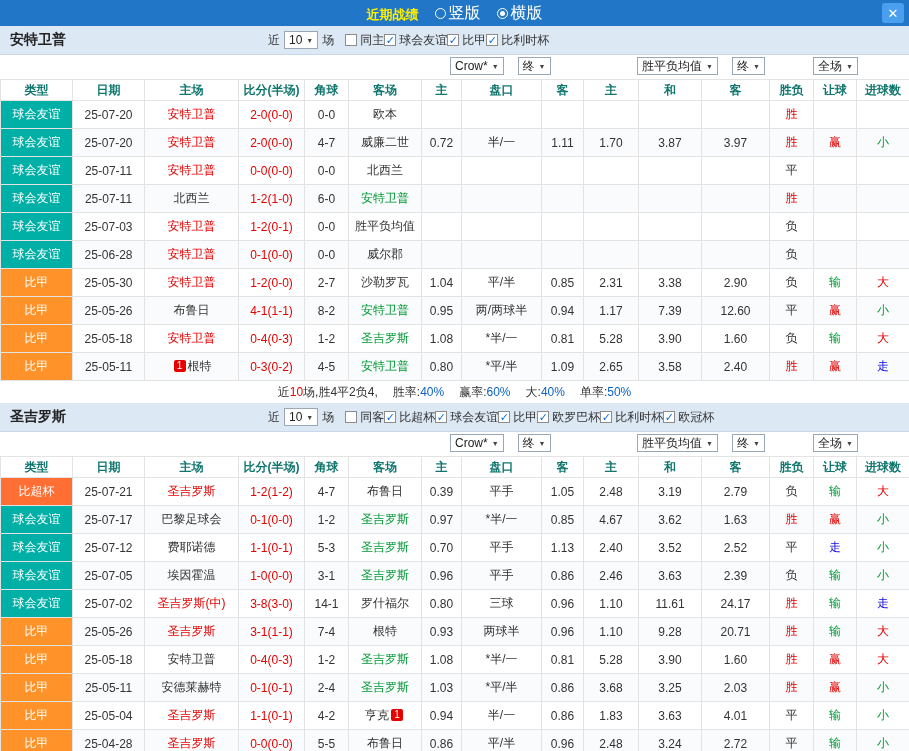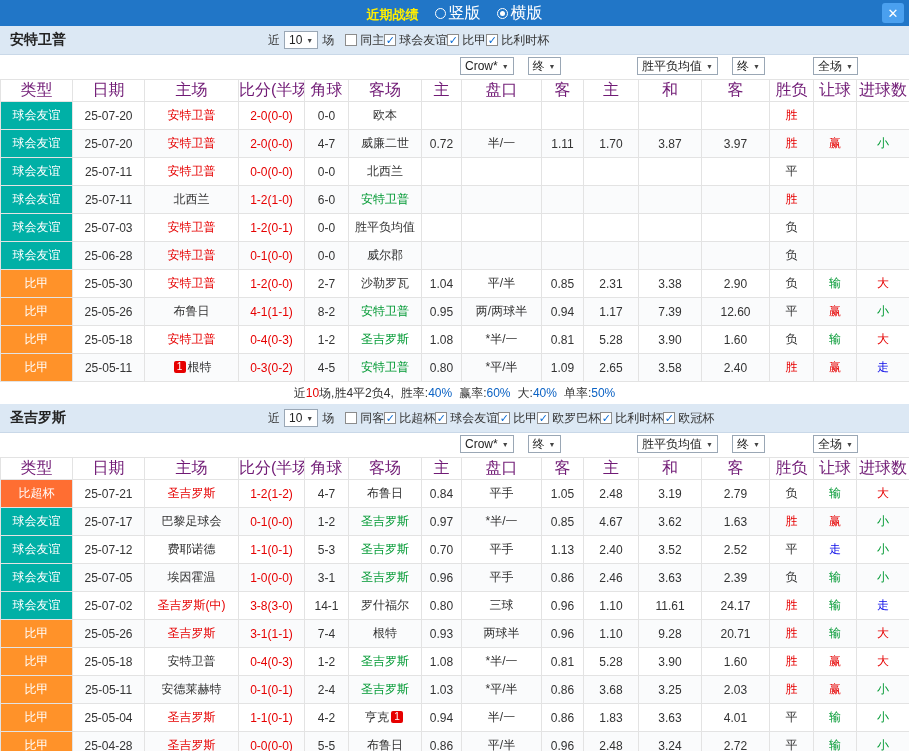--- a/index.html
+++ b/index.html
@@ -17,38 +17,38 @@
   .filter-area{display:flex;align-items:center;gap:11px;white-space:nowrap}
   .near-group{display:inline-flex;align-items:center;gap:4px}
   .filters{display:inline-flex;align-items:center;gap:0}
   .dropdown{display:inline-flex;align-items:center;background:#fff;border:1px solid #9aa7b5;height:18px;padding:0 4px;cursor:pointer;white-space:nowrap;font-size:12px;color:#222}
   .dropdown::after{content:"▼";font-size:7px;margin-left:4px;color:#444}
   .chk{display:inline-flex;align-items:center;gap:3px;cursor:pointer}
   .box{width:12px;height:12px;border:1px solid #8c8c8c;background:#fff;display:inline-flex;align-items:center;justify-content:center}
   .box.on::after{content:"✓";color:#0a6cd6;font-size:11px;font-weight:bold;line-height:1}
   .ctrl-row{height:24px;position:relative;background:#fff}
   .ctrl-row .grp{position:absolute;top:2px;display:flex;gap:14px}
-  .grp.g1{left:460px}
+  .grp.g1{left:450px}
   .grp.g2{left:637px}
   .grp.g3{left:813px}
   table.grid{border-collapse:collapse;table-layout:fixed;width:909px}
-  .grid th{height:21px;font-weight:normal;font-size:16px;color:#701a75;border:1px solid var(--grid_border,#e3e3e3);padding:0;text-align:center;overflow:hidden;white-space:nowrap;background:#fff}
+  .grid th{height:21px;font-weight:bold;font-size:12px;color:#0f766e;border:1px solid var(--grid_border,#e3e3e3);padding:0;text-align:center;overflow:hidden;white-space:nowrap;background:#fff}
   .grid td{height:28px;border:1px solid var(--grid_border,#e3e3e3);padding:0;text-align:center;overflow:hidden;white-space:nowrap;font-size:12px}
   .grid tbody tr:nth-child(even){background:#fafbfc}
   td.type-cell{color:#fff}
   .t-friendly{background:var(--type_friendly,#00b0a6)}
   .t-league{background:var(--type_league,#ff9229)}
   .t-supercup{background:var(--type_supercup,#ff6e32)}
   .c-red{color:var(--win_red,#e60000)}
   .c-green{color:var(--loss_green,#009933)}
   .c-blue{color:var(--push_blue,#0909e8)}
   .badge{display:inline-block;width:12px;height:12px;line-height:12px;background:var(--win_red,#e60000);color:#fff;font-size:10px;border-radius:2px;margin:0 2px;vertical-align:1px;text-align:center}
   .summary{height:22px;display:flex;align-items:center;justify-content:center;font-size:12px;background:#fff;white-space:nowrap}
   .summary .stats{display:inline-flex;align-items:center}
-  .summary .lbl{margin-left:7px}
+  .summary .lbl{margin-left:15px}
   .summary .stat{color:var(--stat_blue,#0b62c4)}
 </style>
 </head>
 <body>
 
 <div class="popup">
 
   <div class="topbar">
     <div class="topbar-center">
       <span class="topbar-title">近期战绩</span>
@@ -449,21 +449,21 @@
           </tr>
         </thead>
       <tbody id="tbody-1">
           <tr>
             <td class="type-cell t-supercup">比超杯</td>
             <td>25-07-21</td>
             <td><span class="c-red">圣吉罗斯</span></td>
             <td class="c-red">1-2(1-2)</td>
             <td>4-7</td>
             <td><span>布鲁日</span></td>
-            <td>0.84</td>
+            <td>0.39</td>
             <td>平手</td>
             <td>1.05</td>
             <td>2.48</td>
             <td>3.19</td>
             <td>2.79</td>
             <td>负</td>
             <td class="c-green">输</td>
             <td class="c-red">大</td>
           </tr>
           <tr>

